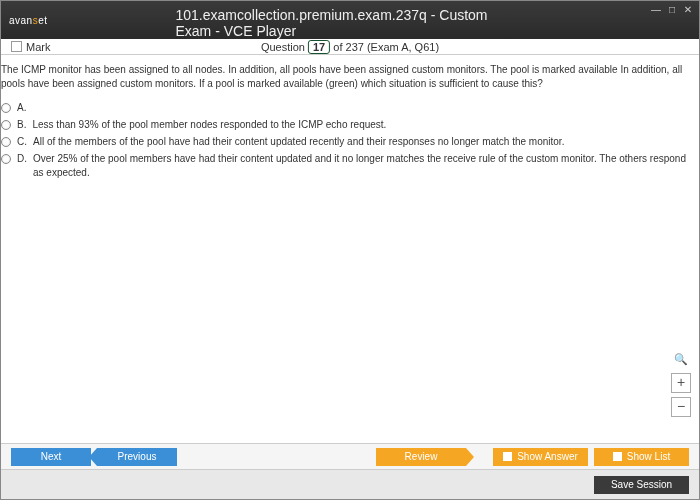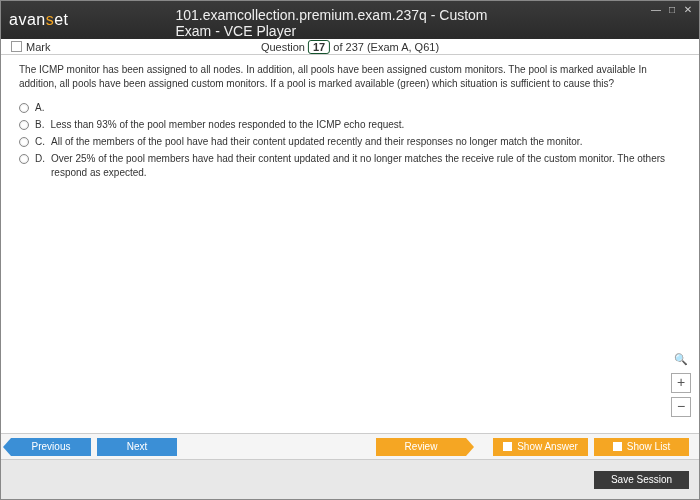--- a/index.html
+++ b/index.html
@@ -1,38 +1,38 @@
 <!DOCTYPE html>
 <html><head>
 <meta charset="utf-8">
 <style>
 * { margin: 0; padding: 0; box-sizing: border-box; font-family: Arial, sans-serif; }
 body { background: #fff; width: 700px; height: 500px; overflow: hidden; border: 1px solid #888; position: relative; }
 .titlebar { background: linear-gradient(to bottom, #3a3a3a, #2a2a2a); height: 38px; display: flex; align-items: center; padding: 0 8px; color: #fff; position: relative; }
-.logo { font-size: 16px; font-weight: 300; letter-spacing: 0.5px; }
+.logo { font-size: 10px; font-weight: 300; letter-spacing: 0.5px; }
 .logo .orange { color: #f5a623; font-weight: 400; }
 .title-center { position: absolute; left: 50%; transform: translateX(-50%); font-size: 14px; color: #eee; top: 6px; }
 .win-controls { position: absolute; right: 4px; top: 2px; display: flex; gap: 2px; }
 .win-btn { width: 14px; height: 12px; font-size: 10px; color: #ccc; display: flex; align-items: center; justify-content: center; cursor: pointer; }
 .question-header { height: 16px; border-bottom: 1px solid #ccc; display: flex; align-items: center; padding: 0 10px; font-size: 11px; color: #333; position: relative; }
 .mark-wrap { display: flex; align-items: center; gap: 4px; }
 .mark-check { width: 11px; height: 11px; border: 1px solid #999; background: #fff; }
 .q-center { position: absolute; left: 50%; transform: translateX(-50%); font-size: 11px; color: #333; }
 .q-num-box { display: inline-block; border: 1px solid #14532d; border-radius: 3px; padding: 0 4px; color: #333; font-weight: bold; }
-.content { padding: 8px 18px; font-size: 10px; color: #333; line-height: 1.4; height: 370px; position: relative; }
+.content { padding: 8px 0; font-size: 10px; color: #333; line-height: 1.4; height: 370px; position: relative; }
 .q-text { margin-bottom: 10px; }
 .answers { }
 .ans-row { display: flex; align-items: flex-start; gap: 6px; margin-bottom: 3px; }
 .radio { width: 10px; height: 10px; border: 1px solid #888; border-radius: 50%; background: radial-gradient(circle, #fff 40%, #ddd 100%); flex-shrink: 0; margin-top: 2px; }
 .zoom-controls { position: absolute; right: 8px; bottom: 8px; display: flex; flex-direction: column; gap: 4px; align-items: center; }
 .zoom-btn { width: 20px; height: 20px; border: 1px solid #aaa; background: #fff; font-size: 14px; display: flex; align-items: center; justify-content: center; cursor: pointer; color: #555; }
 .mag { font-size: 11px; color: #aaa; margin-bottom: 2px; }
 .footer { position: absolute; bottom: 0; left: 0; right: 0; }
 .btn-row1 { height: 26px; background: #f5f5f5; border-top: 1px solid #ccc; display: flex; align-items: center; padding: 0 10px; gap: 6px; }
-.btn-row2 { height: 40px; background: #e8e8e8; border-top: 1px solid #ccc; display: flex; align-items: center; justify-content: flex-end; padding: 0 10px; gap: 6px; }
+.btn-row2 { height: 30px; background: #e8e8e8; border-top: 1px solid #ccc; display: flex; align-items: center; justify-content: flex-end; padding: 0 10px; gap: 6px; }
 .btn { height: 18px; font-size: 10px; color: #fff; display: flex; align-items: center; justify-content: center; cursor: pointer; padding: 0 8px; border: none; }
 .btn-blue { background: #3b8fd6; width: 80px; }
 .btn-blue.prev { position: relative; }
 .btn-blue.prev::before { content: ''; position: absolute; left: -8px; top: 0; border-top: 9px solid transparent; border-bottom: 9px solid transparent; border-right: 8px solid #3b8fd6; }
 .btn-orange { background: #f5a623; width: 95px; }
 .btn-orange.review { position: relative; width: 90px; }
 .btn-orange.review::after { content: ''; position: absolute; right: -8px; top: 0; border-top: 9px solid transparent; border-bottom: 9px solid transparent; border-left: 8px solid #f5a623; }
 .btn-dark { background: #3a3a3a; width: 95px; }
 .spacer { flex: 1; }
 .chk-inline { width: 9px; height: 9px; background: #fff; margin-right: 5px; display: inline-block; }
@@ -88,22 +88,22 @@
   </div>
   <div class="zoom-controls">
     <div class="mag">🔍</div>
     <div class="zoom-btn">+</div>
     <div class="zoom-btn">−</div>
   </div>
 </div>
 
 <div class="footer">
   <div class="btn-row1">
+    <div class="btn btn-blue">Next</div>
     <div class="btn btn-blue prev">Previous</div>
-    <div class="btn btn-blue">Next</div>
     <div class="spacer"></div>
     <div class="btn btn-orange review">Review</div>
     <div style="width:15px"></div>
     <div class="btn btn-orange">
         <span class="chk-inline"></span>
         <span>Show Answer</span>
       </div>
     <div class="btn btn-orange">
         <span class="chk-inline"></span>
         <span>Show List</span>

